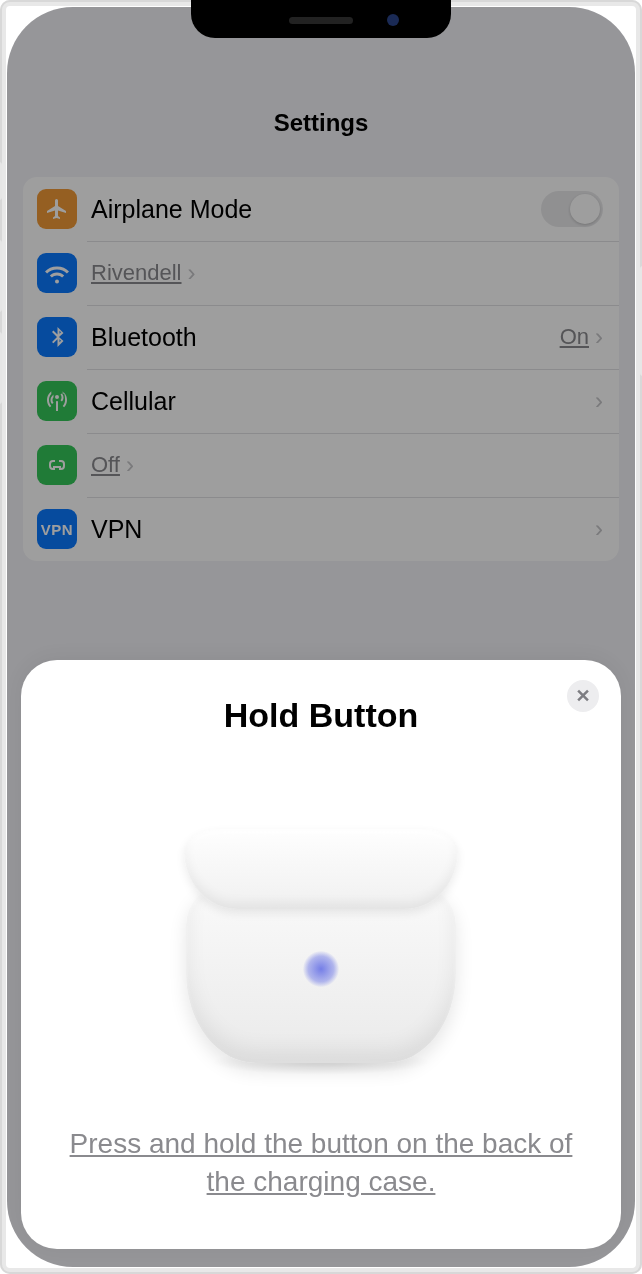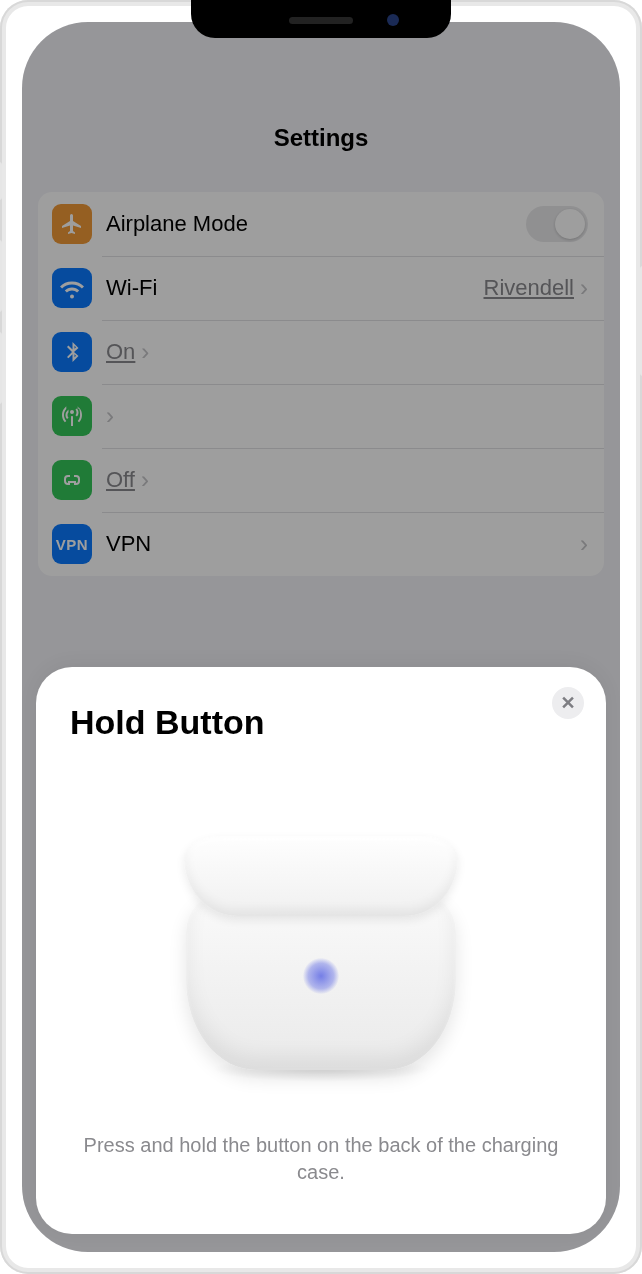--- a/index.html
+++ b/index.html
@@ -9,22 +9,22 @@
       display: flex;
       justify-content: center;
       align-items: center;
       min-height: 1274px;
     }
     .device-frame {
       width: 642px;
       height: 1274px;
       position: relative;
       background: #fff;
-      border-radius: 28px;
-      padding: 22px;
+      border-radius: 10px;
+      padding: 7px;
       box-shadow: inset 0 0 0 2px #d8d8d8, inset 0 0 0 6px #e8e8e8;
     }
     .device-frame::before {
       content: "";
       position: absolute;
       top: 0; left: 50%;
       transform: translateX(-50%);
       width: 260px; height: 38px;
       background: #000;
       border-bottom-left-radius: 24px;
@@ -97,21 +97,21 @@
     }
     .row-icon {
       width: 40px; height: 40px;
       border-radius: 9px;
       display: flex; align-items: center; justify-content: center;
       margin-right: 14px;
       flex-shrink: 0;
     }
     .row-icon svg { width: 24px; height: 24px; fill: #fff; }
     .row-icon .vpn-text { color: #fff; font-size: 15px; font-weight: 600; letter-spacing: 0.5px; }
-    .row-label { flex: 1; font-size: 22px; color: #000; }
+    .row-label { flex: 1; font-size: 25px; color: #000; }
     .row-value { font-size: 22px; color: #8a8a8e; margin-right: 6px; text-decoration: underline; }
     .chevron { color: #c5c5c8; font-size: 24px; }
     .toggle {
       width: 62px; height: 36px;
       background: #e9e9eb;
       border-radius: 18px;
       position: relative;
     }
     .toggle::after {
       content: "";
@@ -144,20 +144,21 @@
       top: 20px; right: 22px;
       width: 32px; height: 32px;
       border-radius: 50%;
       background: #ededef;
       display: flex; align-items: center; justify-content: center;
       color: #7d7d82;
       font-size: 18px; font-weight: 700;
       cursor: pointer;
     }
     .sheet-title {
+      text-align: center;
       font-size: 34px;
       font-weight: 700;
       color: #000;
       margin-bottom: 48px;
     }
     .case-wrap {
       display: flex; justify-content: center; align-items: flex-end;
       height: 280px;
       margin-bottom: 62px;
       position: relative;
@@ -204,24 +205,25 @@
     .case-shadow {
       position: absolute;
       bottom: -12px; left: 50%;
       transform: translateX(-50%);
       width: 220px; height: 26px;
       background: radial-gradient(ellipse at center, rgba(0,0,0,0.12) 0%, rgba(0,0,0,0) 70%);
       border-radius: 50%;
     }
     .sheet-desc {
       text-align: center;
-      font-size: 20px;
+      font-size: 28px;
       color: #8a8a8e;
       line-height: 1.35;
       padding: 0 6px;
+      text-decoration: underline;
     }
   </style>
 </head>
 <body>
 
 <div class="device-frame">
   <div class="notch-dot"></div>
   <div class="notch-speaker"></div>
   <div class="side-btn sb-left1"></div>
   <div class="side-btn sb-left2"></div>
@@ -243,41 +245,42 @@
         <div class="row-label">Airplane Mode</div>
         <div class="toggle"></div>
       </div>
 
       <div class="settings-row">
         <div class="row-icon ic-wifi">
           <svg viewBox="0 0 24 24">
               <path d="M12 18.5a2 2 0 1 0 0 4 2 2 0 0 0 0-4zm0-13C7 5.5 2.7 7.4 0 10.5l2.1 2.1C4.6 10 8.1 8.5 12 8.5s7.4 1.5 9.9 4.1L24 10.5C21.3 7.4 17 5.5 12 5.5zm0 6c-2.8 0-5.3 1.1-7.2 3l2.1 2.1c1.3-1.3 3.1-2.1 5.1-2.1s3.8.8 5.1 2.1l2.1-2.1c-1.9-1.9-4.4-3-7.2-3z"></path>
             </svg>
         </div>
-        <div class="row-label">Wi-Fi</div>
         <div class="row-value">Rivendell</div>
         <div class="chevron">›</div>
       </div>
 
       <div class="settings-row">
         <div class="row-icon ic-bt">
           <svg viewBox="0 0 24 24">
               <path d="M12.5 2v7.6L8.4 5.5 7 6.9l5 5-5 5 1.4 1.4 4.1-4.1V22l6-6-4.5-4 4.5-4-6-6zm2 3.8L16 7.3l-1.5 1.5V5.8zm0 8.4L16 15.7l-1.5 1.5v-3z"></path>
             </svg>
         </div>
+        <div class="row-label">Bluetooth</div>
         <div class="row-value">On</div>
         <div class="chevron">›</div>
       </div>
 
       <div class="settings-row">
         <div class="row-icon ic-cell">
           <svg viewBox="0 0 24 24">
               <path d="M12 6a2 2 0 1 0 0 4 2 2 0 0 0 0-4zm0 6c-.6 0-1 .4-1 1v9h2v-9c0-.6-.4-1-1-1zM6.3 2.3 4.9 3.7C3 5.6 2 8.2 2 11s1 5.4 2.9 7.3l1.4-1.4C4.8 15.4 4 13.3 4 11s.8-4.4 2.3-5.9zm11.4 0C19.2 4.2 20 6.8 20 9.5h0c0 .5 0 1 .1 1.5h0c-.1 2.3-.9 4.4-2.4 5.9l1.4 1.4C21 16.4 22 13.8 22 11s-1-5.4-2.9-7.3l-1.4 1.4zM8.5 5.5 7.1 6.9C6 8 5.5 9.4 5.5 11s.5 3 1.6 4.1l1.4-1.4c-.7-.7-1-1.6-1-2.7s.3-2 1-2.7zm7 0c.7.7 1 1.6 1 2.7h0c0 .1 0 .2 0 .3h0c0 1.1-.3 2-1 2.7l1.4 1.4c1.1-1.1 1.6-2.5 1.6-4.1s-.5-3-1.6-4.1L15.5 5.5z"></path>
             </svg>
         </div>
+        <div class="row-label">Cellular</div>
         <div class="chevron">›</div>
       </div>
 
       <div class="settings-row">
         <div class="row-icon ic-hotspot">
           <svg viewBox="0 0 24 24">
               <path d="M8 4a4 4 0 0 0-4 4v2a4 4 0 0 0 4 4h2v-2H8a2 2 0 0 1-2-2V8a2 2 0 0 1 2-2h2V4H8zm6 0v2h2a2 2 0 0 1 2 2v2a2 2 0 0 1-2 2h-2v2h2a4 4 0 0 0 4-4V8a4 4 0 0 0-4-4h-2zm-6 6h8v2H8v-2z" transform="translate(0 3)"></path>
             </svg>
         </div>
         <div class="row-value">Off</div>

